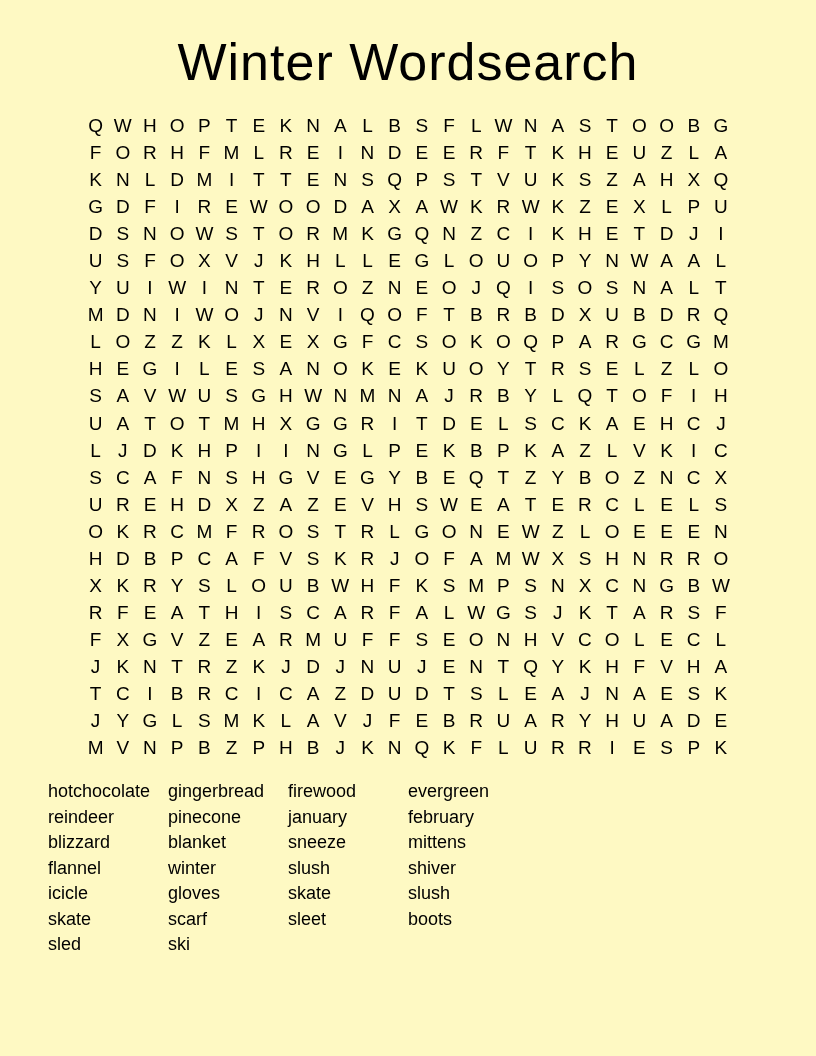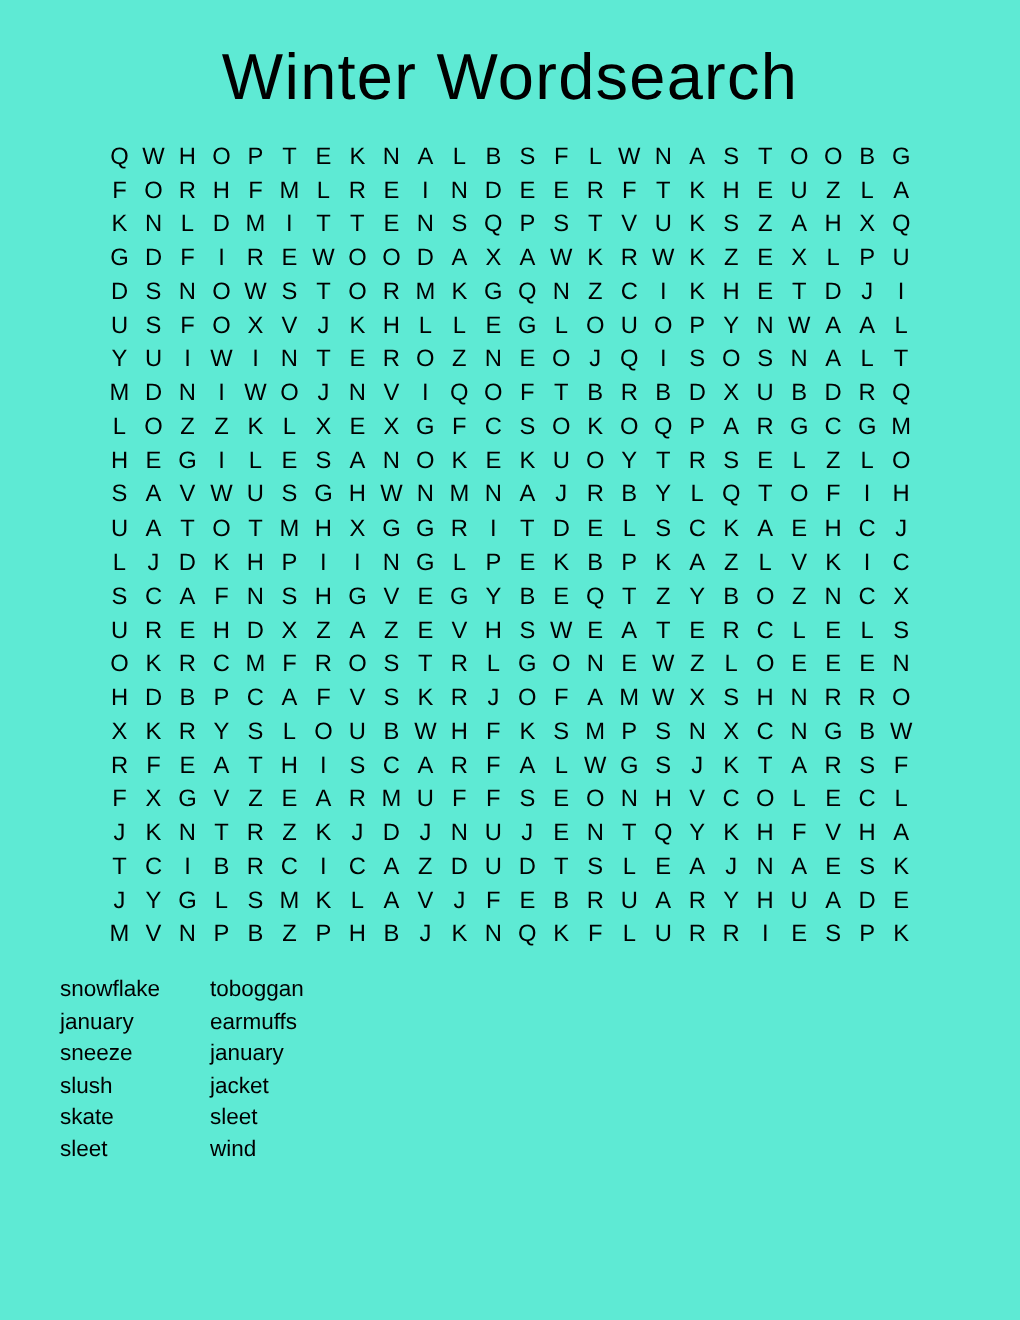--- a/index.html
+++ b/index.html
@@ -4,21 +4,21 @@
 <style>
   html, body {
     margin: 0;
     padding: 0;
     background: #ffffff;
   }
   .page {
     position: relative;
     width: 816px;
     height: 1056px;
-    background: #5eead4;
+    background: #fef9c3;
     font-family: "Liberation Sans", sans-serif;
     color: #000000;
     overflow: hidden;
   }
   .title {
     position: absolute;
     top: 32px;
     left: 0;
     width: 100%;
     text-align: center;
@@ -691,29 +691,47 @@
         <span class="grid-cell">I</span>
         <span class="grid-cell">E</span>
         <span class="grid-cell">S</span>
         <span class="grid-cell">P</span>
         <span class="grid-cell">K</span>
       </div>
     </div>
 
   <div class="word-list">
       <div class="word-col">
-        <div class="word">snowflake</div>
+        <div class="word">hotchocolate</div>
+        <div class="word">reindeer</div>
+        <div class="word">blizzard</div>
+        <div class="word">flannel</div>
+        <div class="word">icicle</div>
+        <div class="word">skate</div>
+        <div class="word">sled</div>
+      </div>
+      <div class="word-col">
+        <div class="word">gingerbread</div>
+        <div class="word">pinecone</div>
+        <div class="word">blanket</div>
+        <div class="word">winter</div>
+        <div class="word">gloves</div>
+        <div class="word">scarf</div>
+        <div class="word">ski</div>
+      </div>
+      <div class="word-col">
+        <div class="word">firewood</div>
         <div class="word">january</div>
         <div class="word">sneeze</div>
         <div class="word">slush</div>
         <div class="word">skate</div>
         <div class="word">sleet</div>
       </div>
       <div class="word-col">
-        <div class="word">toboggan</div>
-        <div class="word">earmuffs</div>
-        <div class="word">january</div>
-        <div class="word">jacket</div>
-        <div class="word">sleet</div>
-        <div class="word">wind</div>
+        <div class="word">evergreen</div>
+        <div class="word">february</div>
+        <div class="word">mittens</div>
+        <div class="word">shiver</div>
+        <div class="word">slush</div>
+        <div class="word">boots</div>
       </div>
     </div>
 </div>
 
 </body></html>

